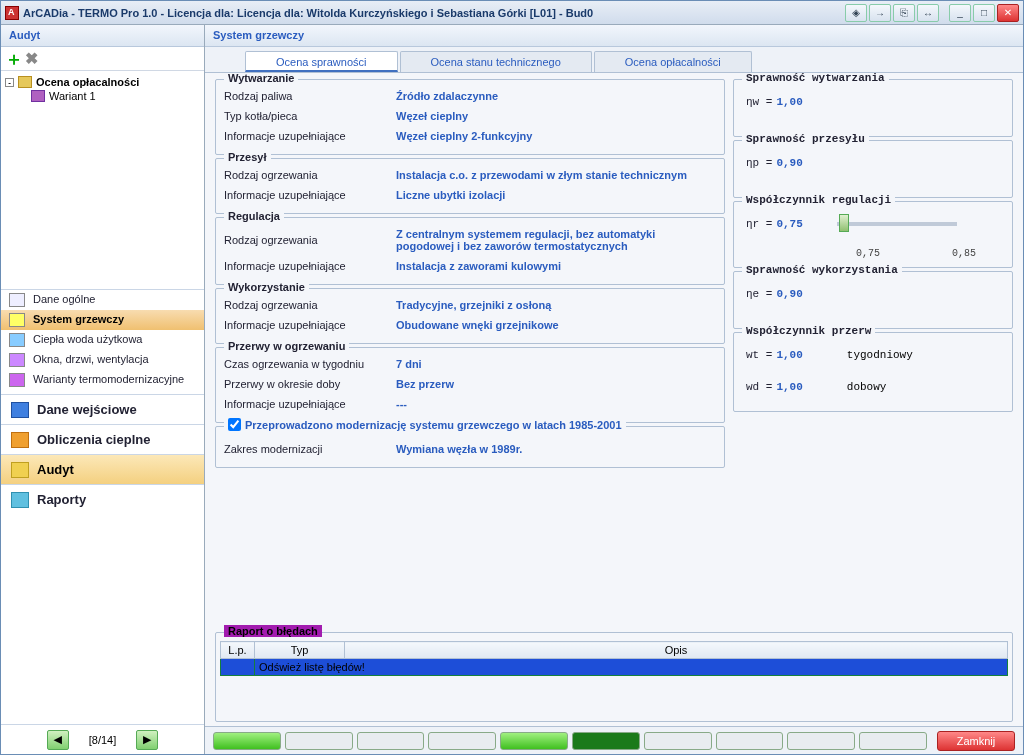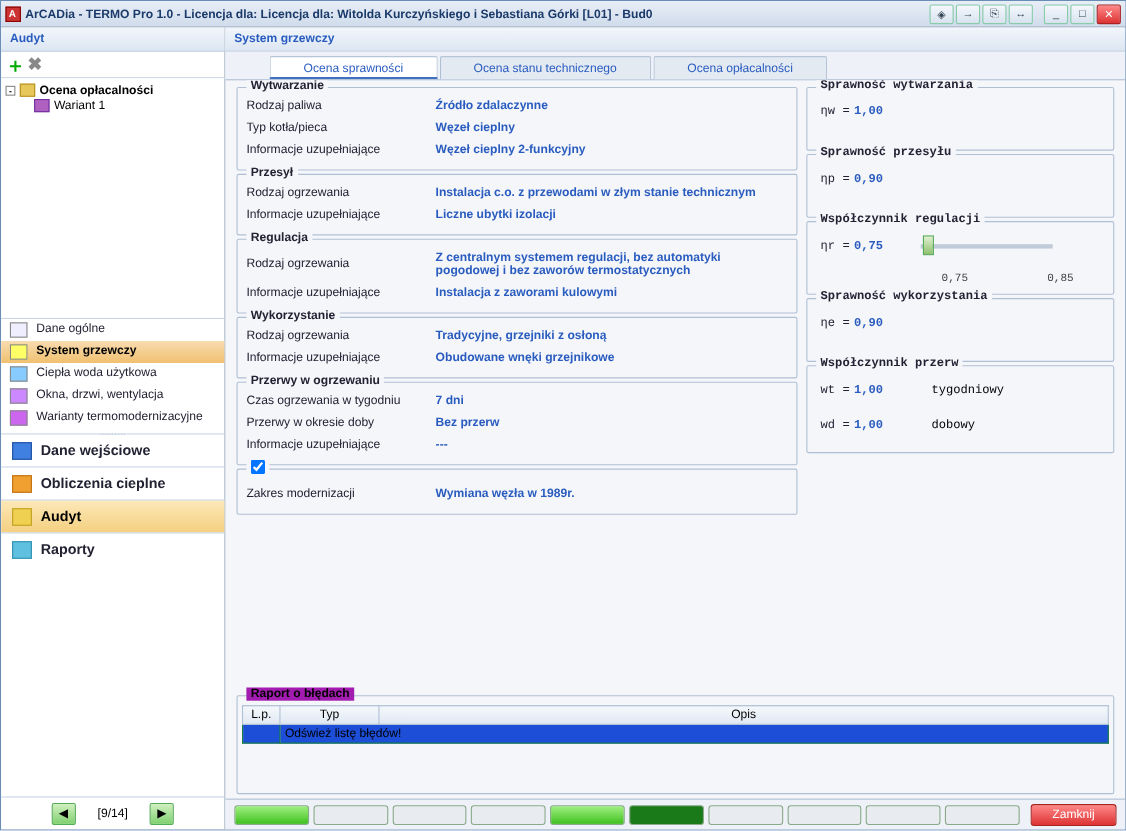--- a/index.html
+++ b/index.html
@@ -148,21 +148,21 @@
           <div class="bicon yellow"></div>
           <span>Audyt</span>
         </div>
       <div class="nav-big">
           <div class="bicon cyan"></div>
           <span>Raporty</span>
         </div>
       <div style="flex:1;"></div>
       <div class="pager">
         <div class="pbtn">◀</div>
-        <span>[9/14]</span>
+        <span>[8/14]</span>
         <div class="pbtn">▶</div>
       </div>
     </div>
 
     <div class="right-panel">
       <div class="right-header">System grzewczy</div>
       <div class="tabs">
         <div class="tab active sel-ocena">Ocena sprawności</div>
         <div class="tab">Ocena stanu technicznego</div>
         <div class="tab">Ocena opłacalności</div>
@@ -228,20 +228,21 @@
                 <div class="value">Bez przerw</div>
               </div>
             <div class="row">
                 <div class="label">Informacje uzupełniające</div>
                 <div class="value">---</div>
               </div>
           </div>
           <div class="groupbox" style="padding-top:12px;">
             <div class="chk-legend">
               <input type="checkbox" checked="" style="">
+              <span>Przeprowadzono modernizację systemu grzewczego w latach 1985-2001</span>
             </div>
             <div class="row">
                 <div class="label">Zakres modernizacji</div>
                 <div class="value">Wymiana węzła w 1989r.</div>
               </div>
           </div>
         </div>
         <div class="col-right">
           <div class="groupbox">
             <div class="legend">Sprawność wytwarzania</div>

